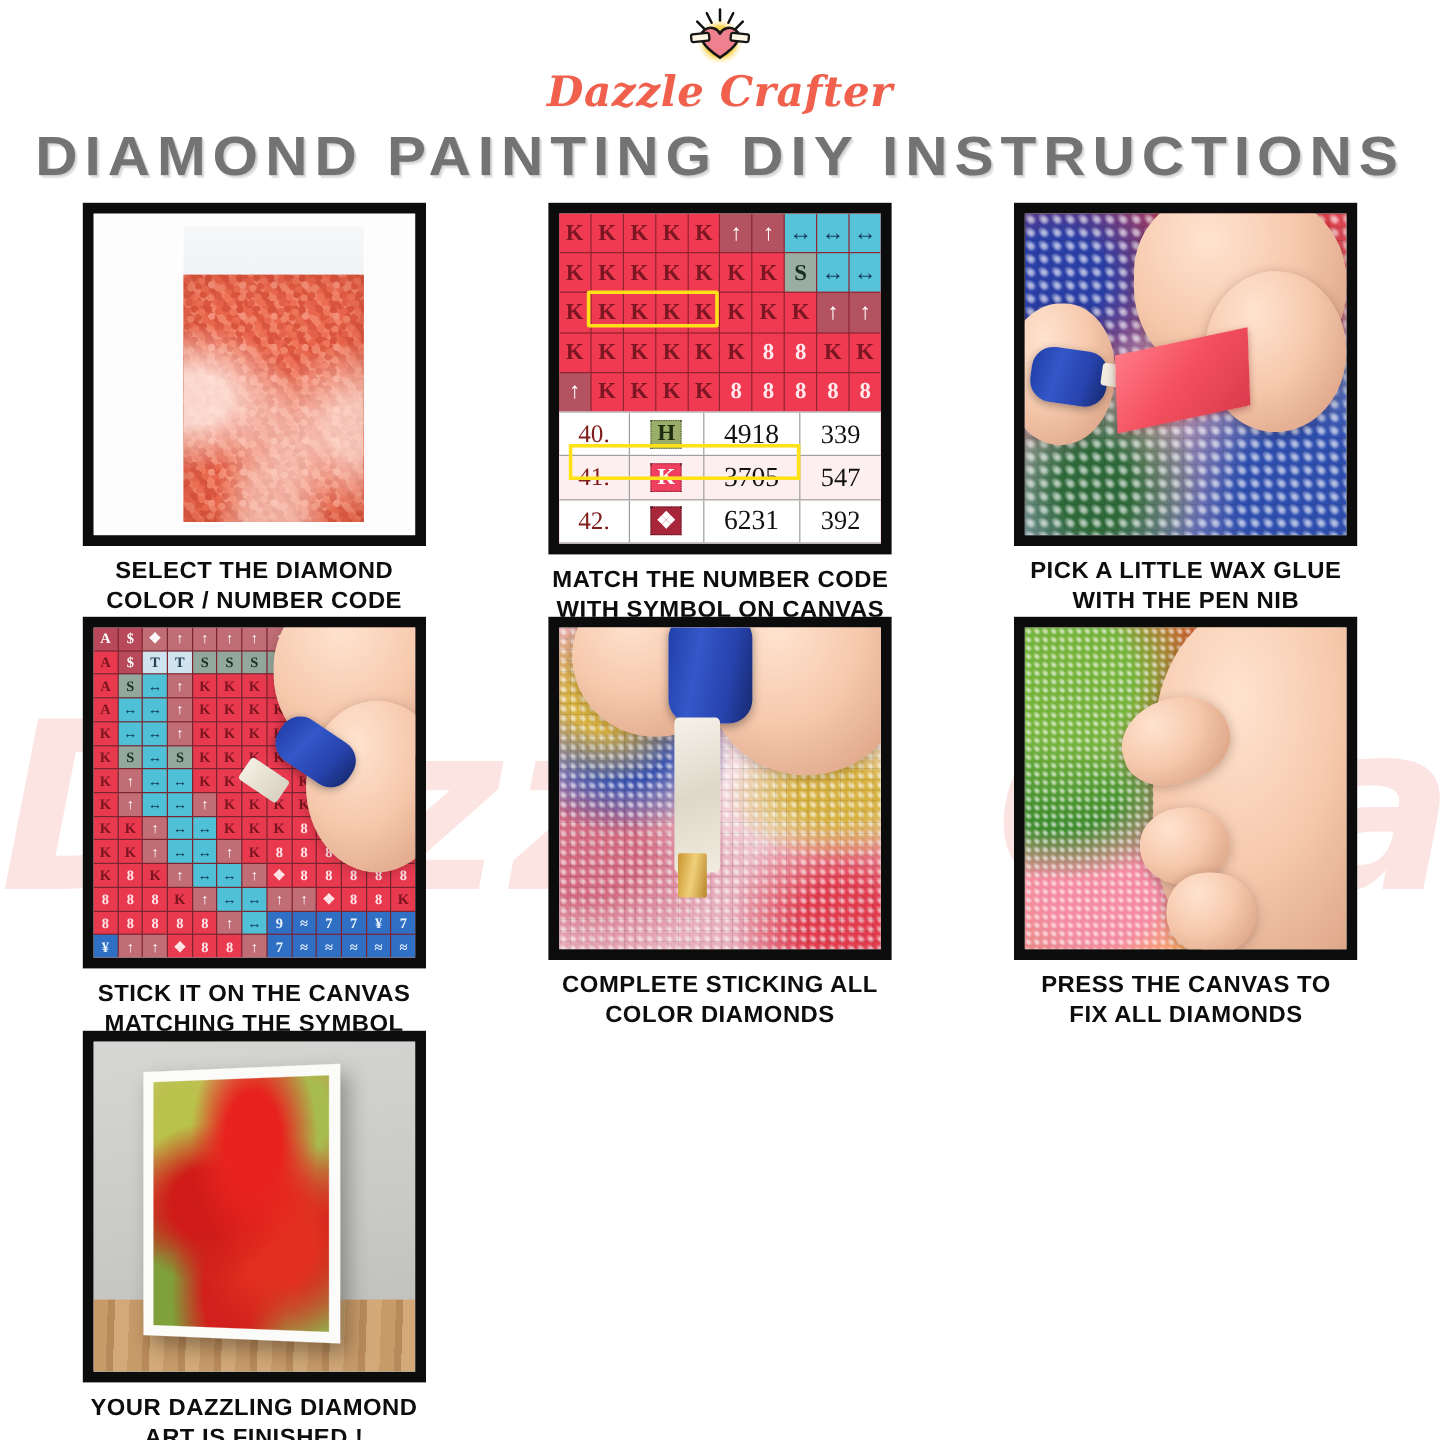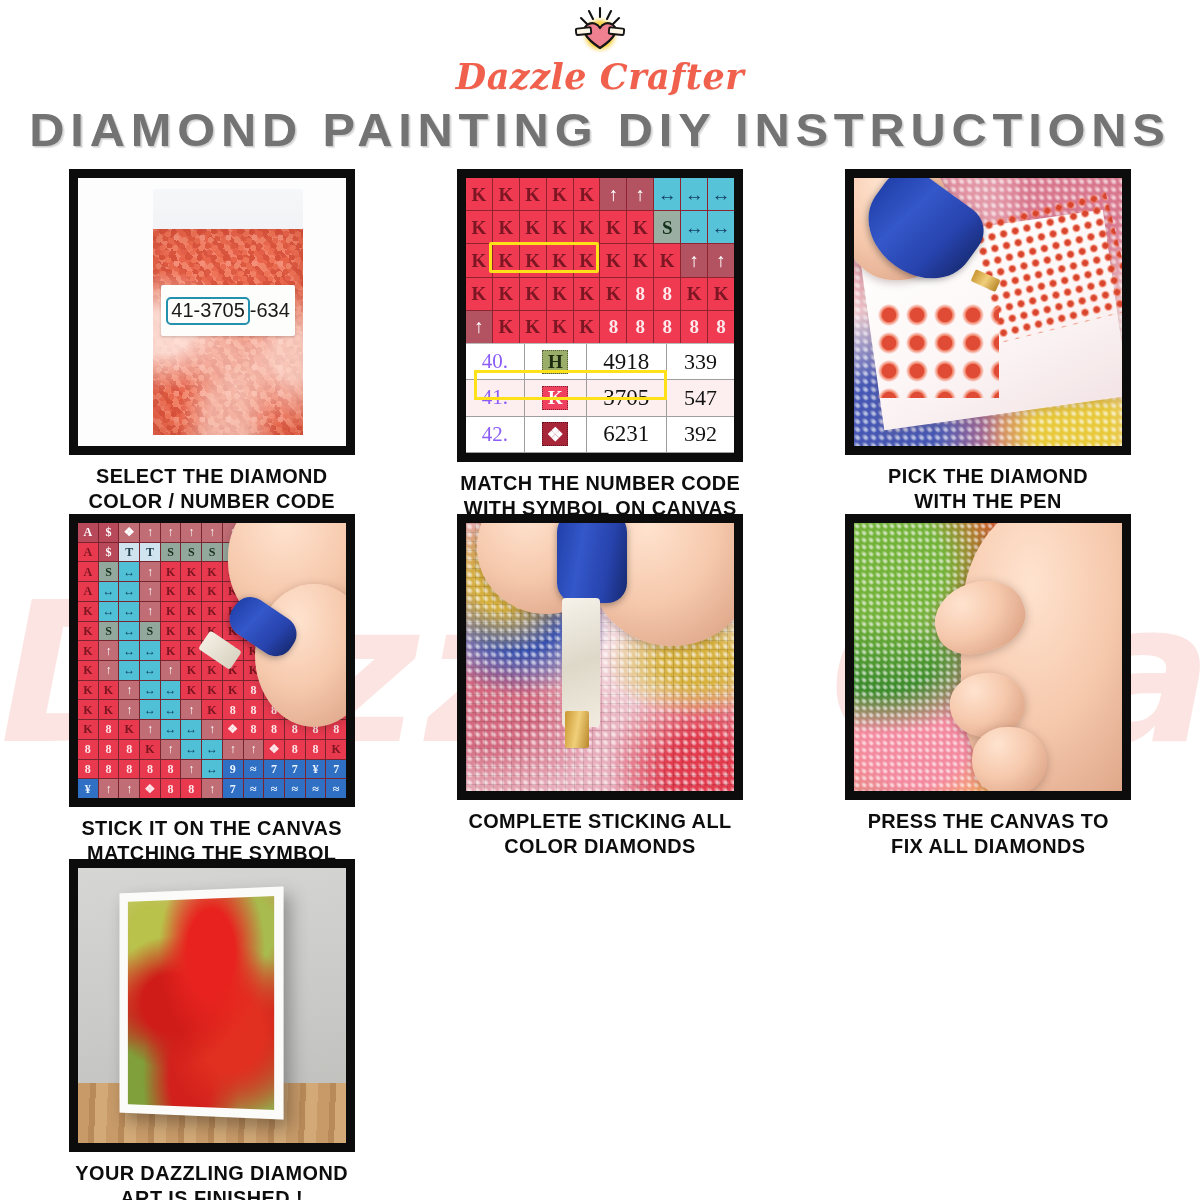--- a/index.html
+++ b/index.html
@@ -186,21 +186,21 @@
   }
   .lrow {
     flex:1 1 0;
     display:grid;
     grid-template-columns: 22% 23% 30% 25%;
     border-bottom: 1px solid #9e9e9e;
     align-items:center;
   }
   .lrow > div { height:100%; display:flex; align-items:center; justify-content:center; border-right:1px solid #9e9e9e; }
   .lrow > div:last-child { border-right: none; }
-  .lidx { font-family:"Liberation Serif",serif; font-size:21px; color:#8b5cf6; font-weight:400; }
+  .lidx { font-family:"Liberation Serif",serif; font-size:21px; color:#7f1d1d; font-weight:400; }
   .lsym { font-family:"Liberation Serif",serif; font-size:19px; font-weight:700; }
   .sym-chip {
     width:26px; height:24px; display:flex; align-items:center; justify-content:center;
     border:1px dotted rgba(0,0,0,0.45);
   }
   .lnum { font-family:"Liberation Serif",serif; font-size:23px; color:#111; }
   .lcnt { font-family:"Liberation Serif",serif; font-size:22px; color:#111; }
   .lrow.hl { background:#fdeef0; }
   .lhl-box { position:absolute; border:3px solid #ffe11a; pointer-events:none; z-index:5; }
 
@@ -416,26 +416,20 @@
   </div>
 
   <div class="steps">
 
     <div class="step">
       <div class="photo">
         <div class="inner">
           <div class="bag-bg"></div>
           <div class="bag"></div>
           <div class="drills"></div>
-          <div class="bag-label">
-            <span class="label-code">
-              <span class="code-hl">41-3705</span>
-                <span>-634</span>
-            </span>
-          </div>
         </div>
       </div>
       <div class="caption">SELECT THE DIAMOND
 COLOR  / NUMBER CODE</div>
     </div>
 
     <div class="step">
       <div class="photo tall">
         <div class="inner">
           <div class="chart-wrap">
@@ -537,46 +531,41 @@
                 </div>
                 <div class="lhl-box" style="left: 3%; top: 24%; width: 72%; height: 27%;"></div>
               </div>
           </div>
         </div>
       </div>
       <div class="caption">MATCH THE NUMBER CODE
 WITH SYMBOL ON CANVAS</div>
     </div>
 
-
-
     <div class="step">
       <div class="photo">
         <div class="inner">
-          <div class="p5-bg"></div>
-          <div style="position:absolute;inset:0;background:
-               radial-gradient(ellipse at 20% 8%, #e08fa0 0 18%, transparent 40%),
-               radial-gradient(ellipse at 82% 4%, #d9778e 0 16%, transparent 38%),
-               radial-gradient(ellipse at 14% 92%, #4557b3 0 14%, transparent 34%),
-               radial-gradient(ellipse at 82% 94%, #e8c93a 0 12%, transparent 30%),
-               radial-gradient(ellipse at 50% 97%, #c86f86 0 16%, transparent 38%);"></div>
-          <div class="beadfield sm"></div>
-          <div class="white-sheet" style="left:6%; top:18%; width:92%; height:70%; transform:rotate(-8deg);"></div>
-          <div style="position:absolute;left:48%;top:10%;width:52%;height:46%;transform:rotate(-14deg);
-                      background-image:radial-gradient(circle at 50% 50%, #d8452f 0 30%, #f2775c 36%, transparent 54%);
-                      background-size:12px 12px;"></div>
-          <div class="scatter" style="left:8%; top:46%; width:46%; height:36%;"></div>
-          <div class="hand" style="left:-4%; top:-10%; width:40%; height:48%;"></div>
-          <div class="pen-body" style="left:4%; top:2%; width:42%; height:34%; transform:rotate(36deg); border-radius:30px 26px 50% 50%;"></div>
-          <div class="pen-nib" style="left:44%; top:36%; width:10%; height:5%; transform:rotate(24deg);"></div>
+          <div class="p3-bg"></div>
+          <div class="p3-bg2"></div>
+          <div class="beadfield"></div>
+          <div class="beadgrid"></div>
+          <div class="hand" style="left:34%; top:-8%; width:66%; height:62%; border-radius:42% 46% 50% 50%;"></div>
+          <div class="hand" style="left:56%; top:18%; width:44%; height:50%; border-radius:50%;"></div>
+          <div class="hand" style="left:-6%; top:28%; width:34%; height:44%; border-radius:50% 46% 50% 50%;"></div>
+          <div class="pen-body" style="left:2%; top:42%; width:24%; height:17%; transform:rotate(8deg);"></div>
+          <div class="pen-tip" style="left:24%; top:47%; width:11%; height:7%; transform:rotate(8deg);"></div>
+          <div class="pen-nib" style="left:33%; top:49.5%; width:8%; height:4%; transform:rotate(8deg);"></div>
+          <div class="wax" style="left:28%; top:40%; width:42%; height:24%; transform:rotate(-12deg) skewX(-10deg);"></div>
         </div>
       </div>
-      <div class="caption">PICK THE DIAMOND
-WITH THE PEN</div>
+      <div class="caption">PICK A LITTLE WAX GLUE
+WITH THE PEN NIB</div>
     </div>
+
+
 
     <div class="step">
       <div class="photo tall">
         <div class="inner">
           <div class="p6-grid" id="symbolGrid">
               <div class="p6c k-dkrd">A</div>
               <div class="p6c k-dkrd">$</div>
               <div class="p6c k-rose">❖</div>
               <div class="p6c k-rose">↑</div>
               <div class="p6c k-rose">↑</div>

